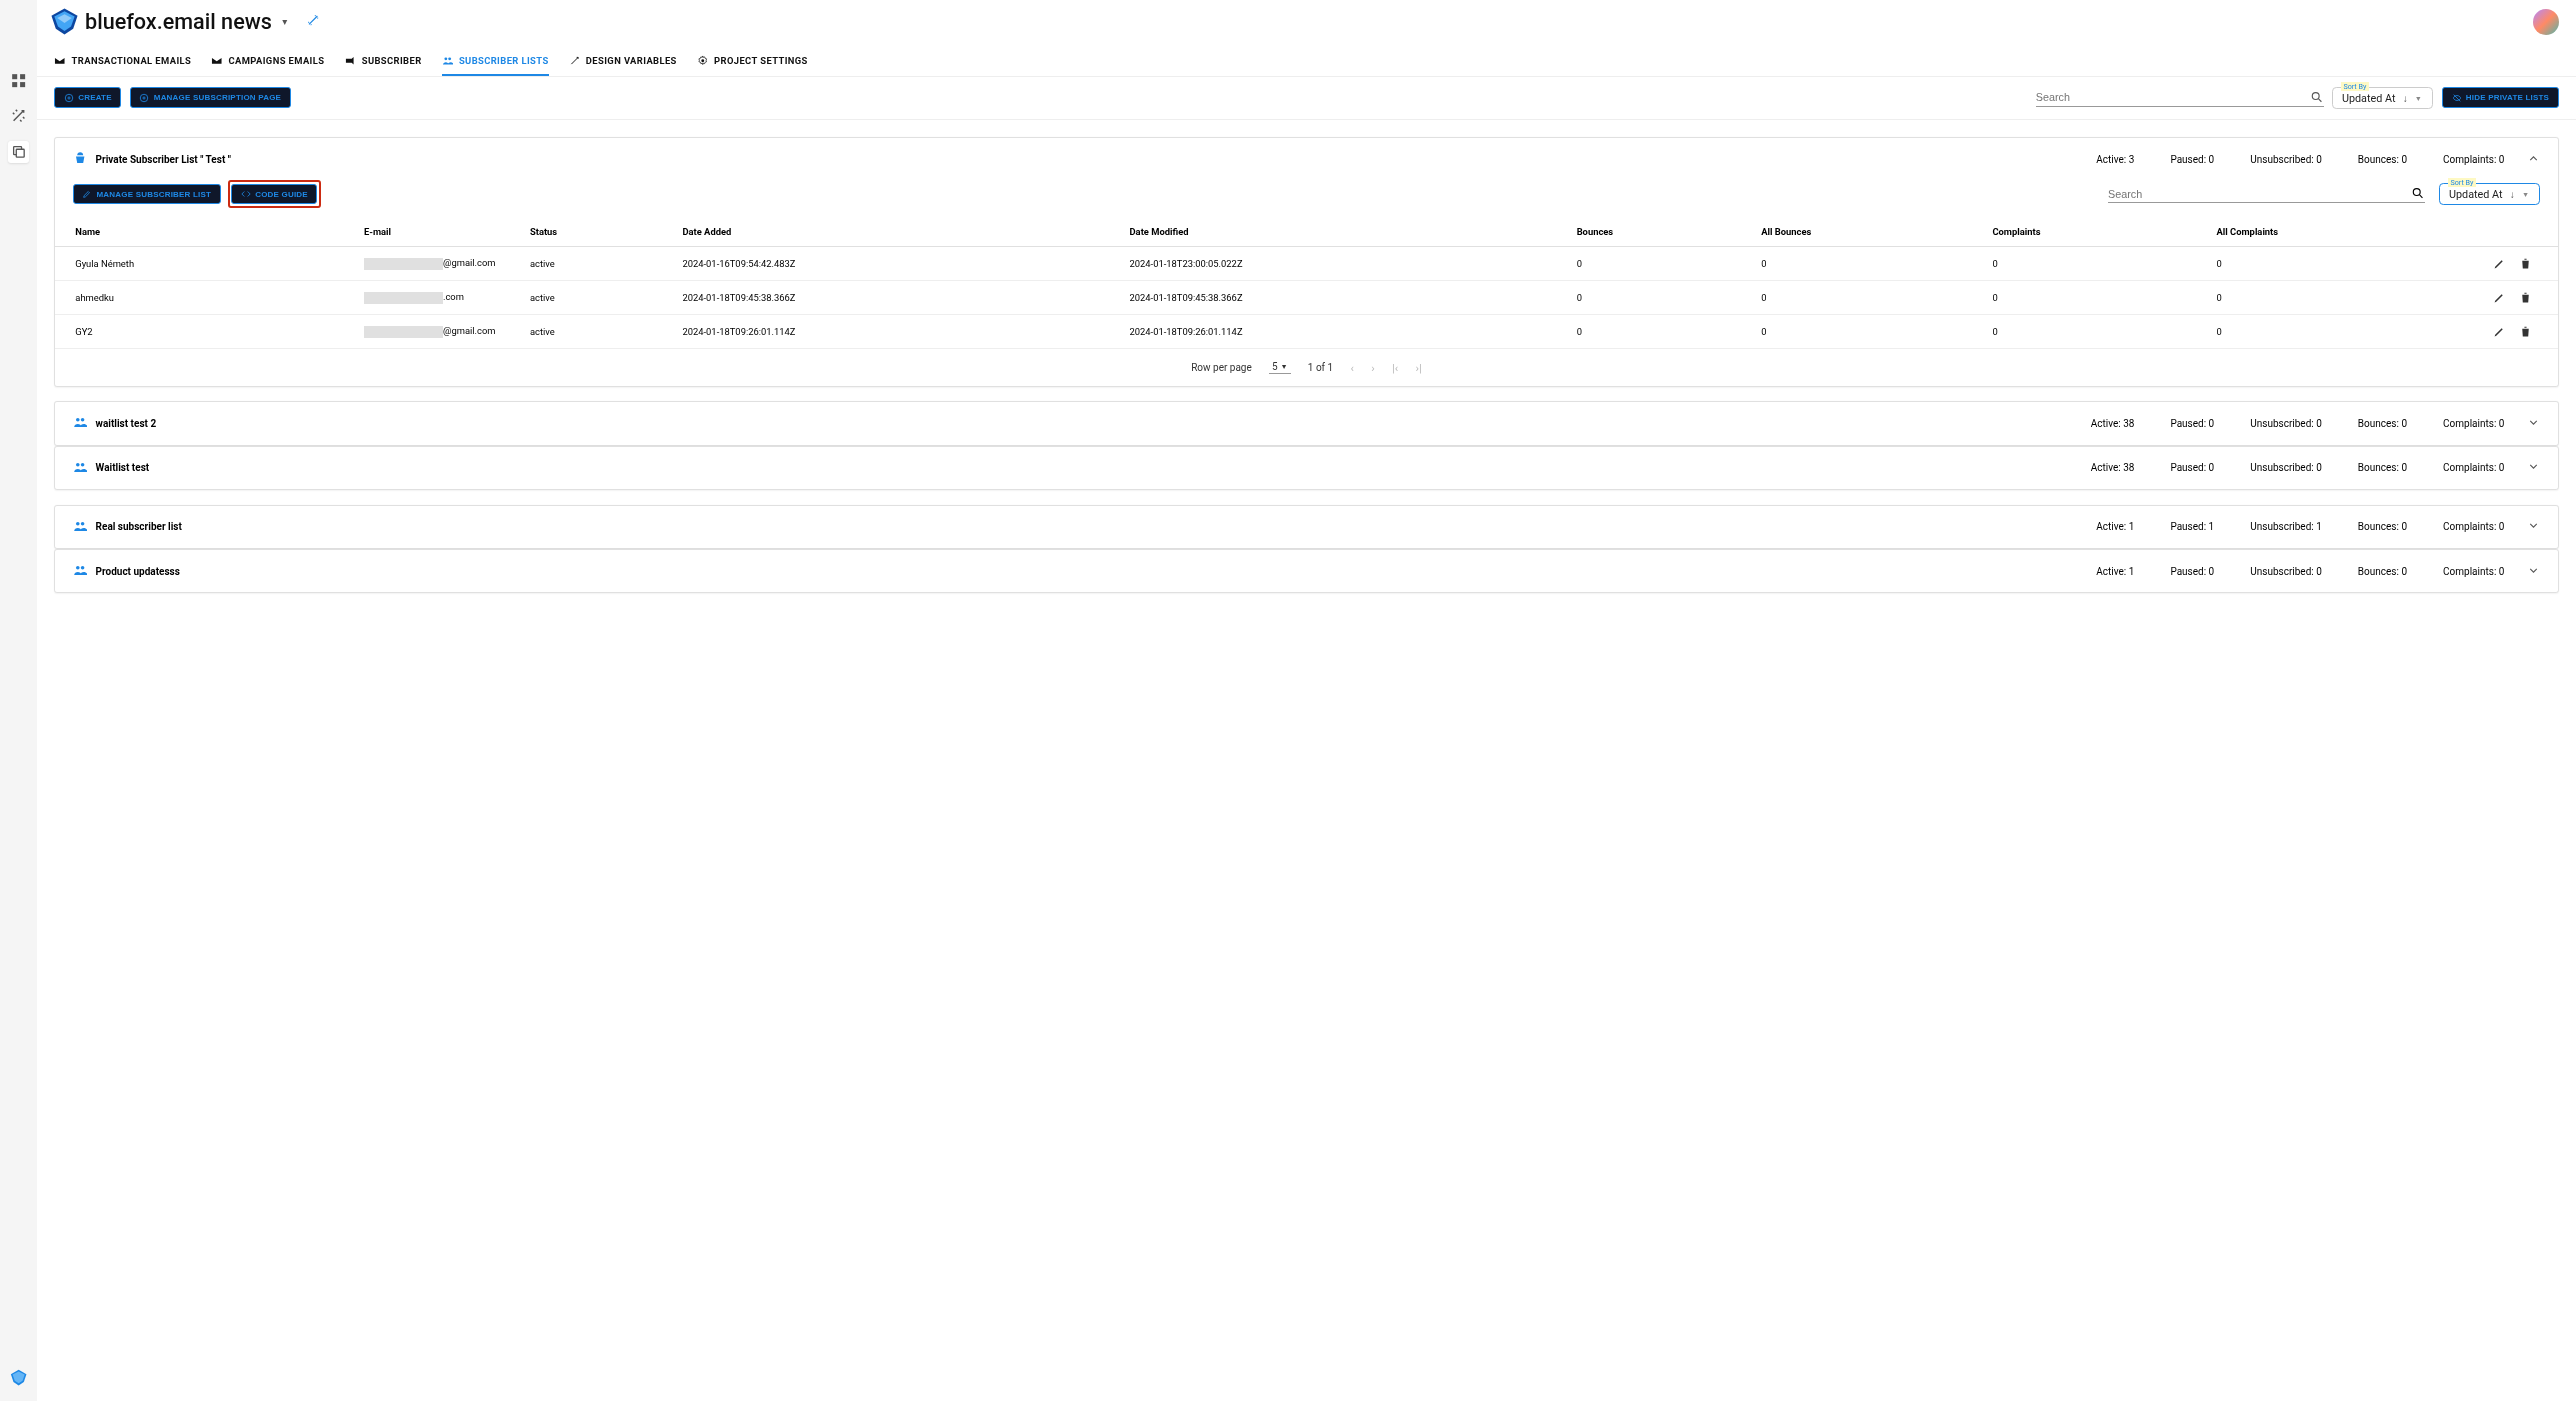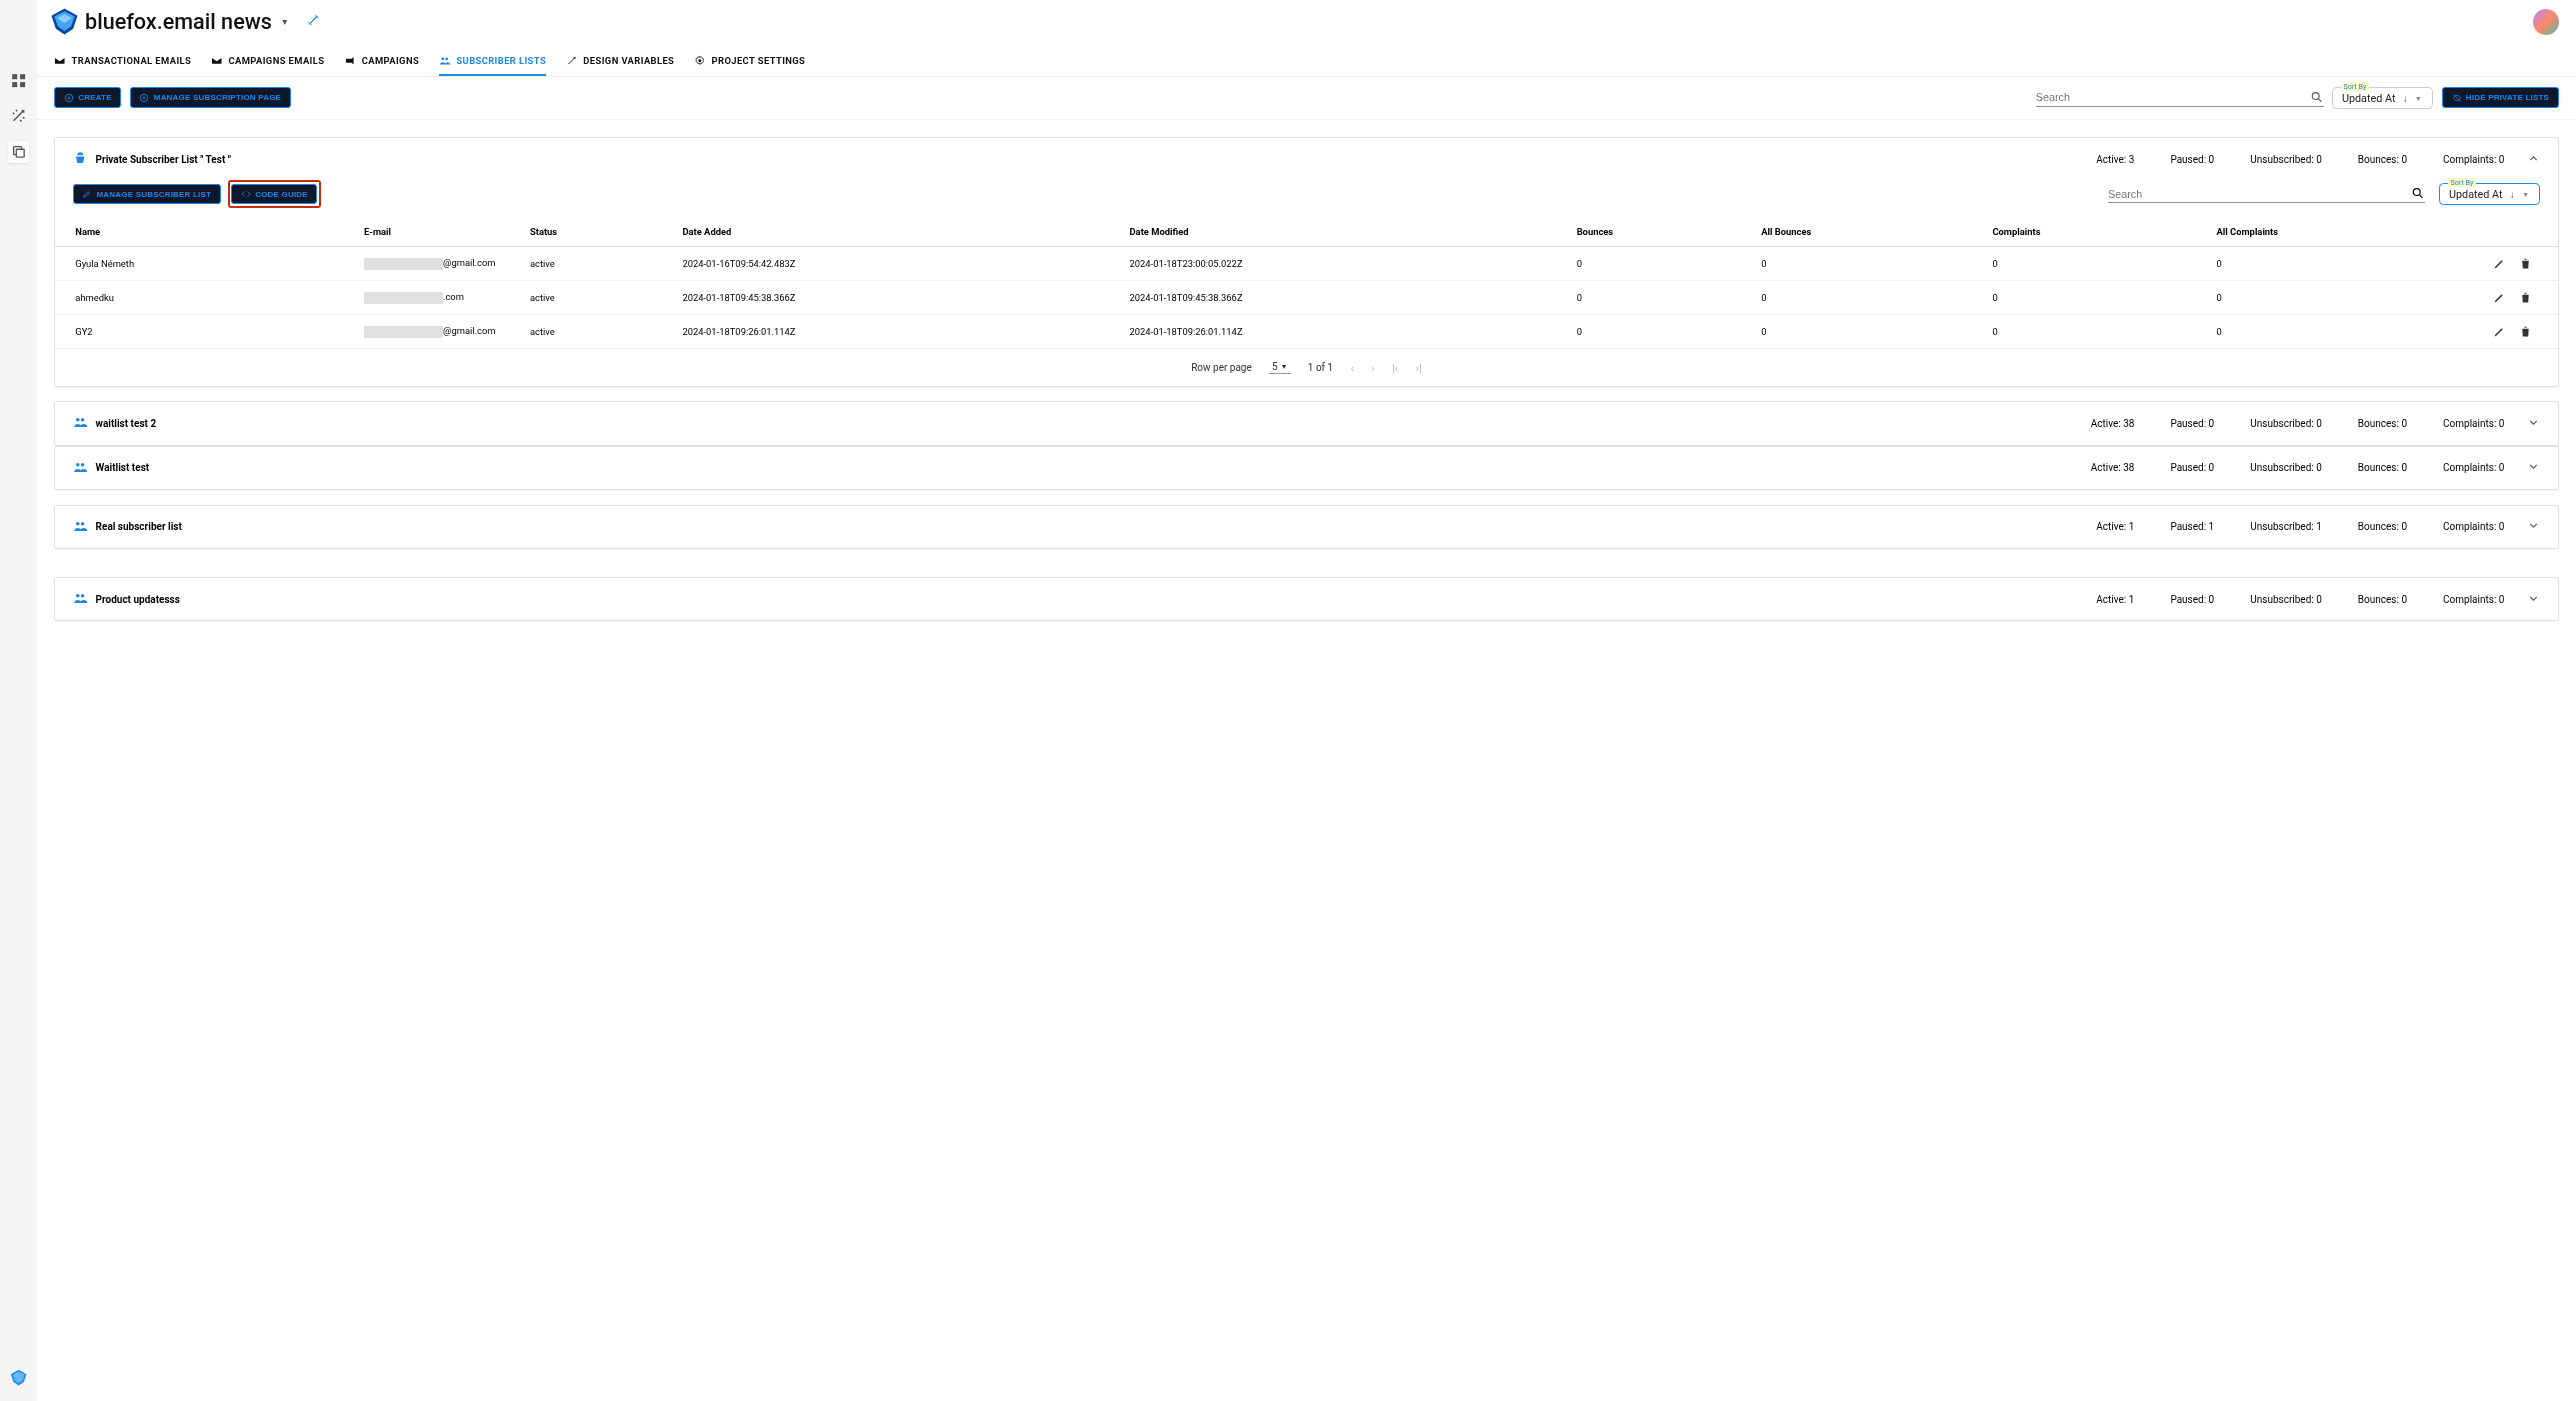--- a/index.html
+++ b/index.html
@@ -132,21 +132,21 @@
       <div class="tab">
         <svg viewBox="0 0 24 24" fill="currentColor">
             <path d="M2 6h20v12H2zM2 6l10 7L22 6"></path>
           </svg>
         <span>CAMPAIGNS EMAILS</span>
       </div>
       <div class="tab">
         <svg viewBox="0 0 24 24" fill="currentColor">
             <path d="M4 8h12l4-4v16l-4-4H4z"></path>
           </svg>
-        <span>CAMPAIGNS</span>
+        <span>SUBSCRIBER</span>
       </div>
       <div class="tab active">
         <svg viewBox="0 0 24 24" fill="currentColor">
             <circle cx="8" cy="8" r="3"></circle>
             <circle cx="16" cy="8" r="3"></circle>
             <path d="M2 20c0-3 3-5 6-5s6 2 6 5M12 20c0-3 3-5 6-5s6 2 6 5"></path>
           </svg>
         <span>SUBSCRIBER LISTS</span>
       </div>
       <div class="tab">
@@ -395,21 +395,21 @@
                 <span>Bounces: 0</span>
                 <span>Complaints: 0</span>
       </div>
       <span class="chev">
         <svg width="13" height="13" viewBox="0 0 24 24" fill="none" stroke="currentColor" stroke-width="2">
                   <path d="M6 9l6 6 6-6"></path>
                 </svg>
       </span>
     </div>
           </div>
-          <div class="card" style="margin-bottom: 28px;">
+          <div class="card" style="margin-bottom: 0;">
     <div class="list-header">
       <span class="list-icon">
         <svg viewBox="0 0 24 24" fill="currentColor" width="14.4" height="14.4">
                   <circle cx="8" cy="8" r="3"></circle>
                   <circle cx="16" cy="8" r="3"></circle>
                   <path d="M2 20c0-3 3-5 6-5s6 2 6 5M12 20c0-3 3-5 6-5s6 2 6 5"></path>
                 </svg>
       </span>
       <span class="list-title">Real subscriber list</span>
       <div class="stats">

